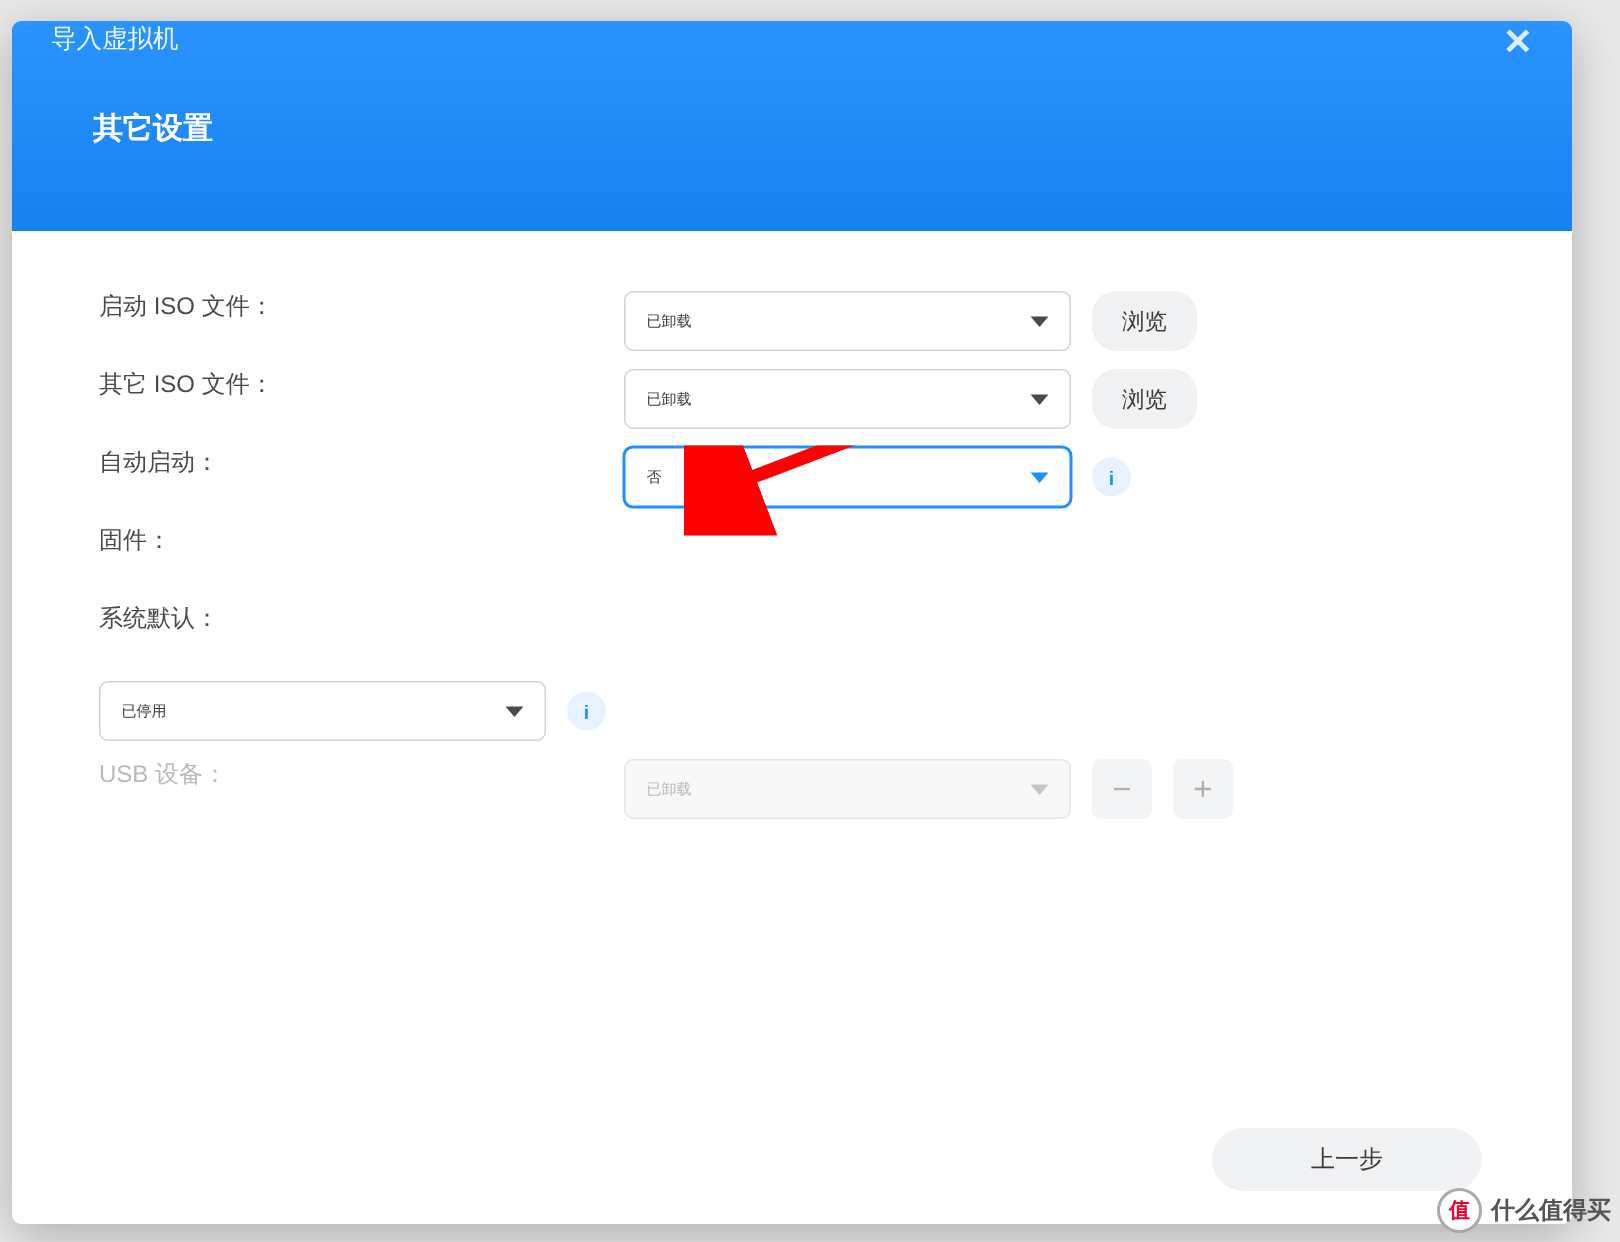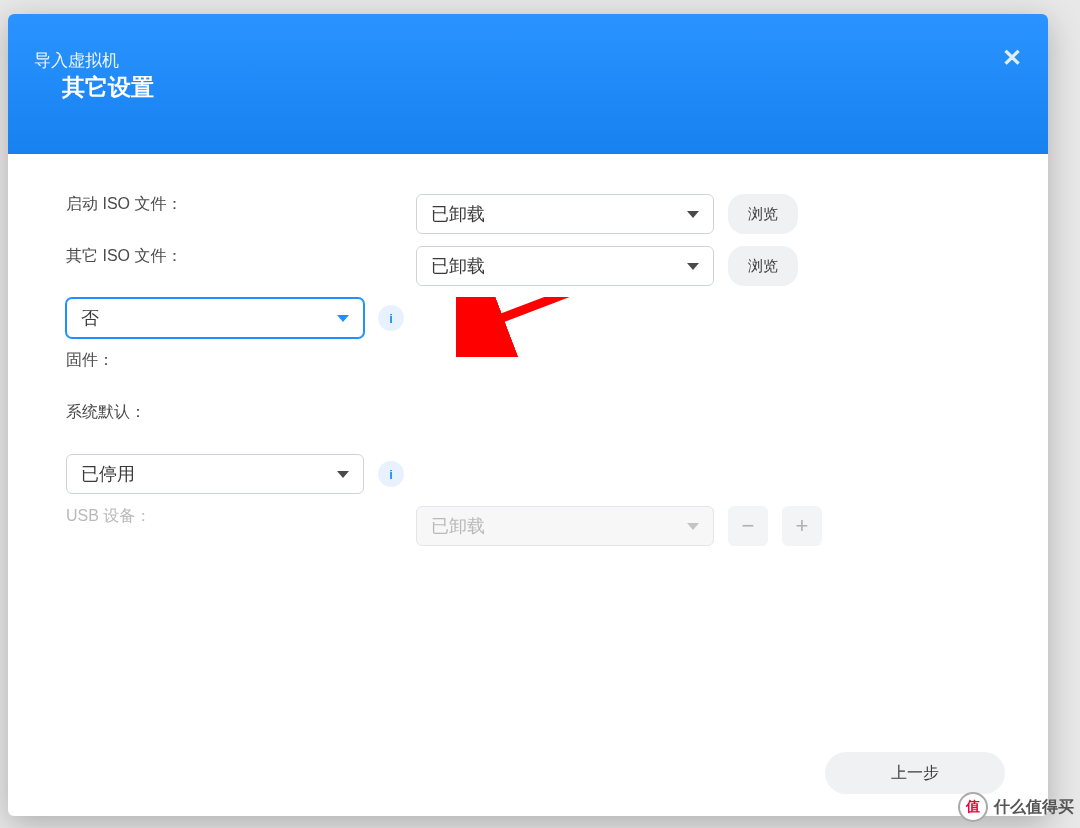--- a/index.html
+++ b/index.html
@@ -1,37 +1,37 @@
 <!DOCTYPE html>
 <html><head>
 <meta charset="utf-8">
 <style>
   *{box-sizing:border-box;margin:0;padding:0;font-family:"Microsoft YaHei","PingFang SC",Arial,sans-serif}
   body{width:1080px;height:828px;background:#e8e8e8;position:relative;overflow:hidden}
   .modal{position:absolute;left:8px;top:14px;width:1040px;height:802px;background:#fff;border-radius:6px;box-shadow:0 8px 32px rgba(0,0,0,.25);overflow:hidden}
   .hdr{background:#1e90ff;background:linear-gradient(#2a93ff,#1682f0);height:140px;padding:0 26px;color:#fff}
-  .hdr-top{display:flex;align-items:flex-end;justify-content:space-between;height:58px}
+  .hdr-top{display:flex;align-items:flex-start;justify-content:space-between;height:58px}
   .hdr-title{font-size:17px;opacity:.92}
   .close{font-size:24px;font-weight:700;cursor:pointer;opacity:.85}
-  .hdr-sub{font-size:23px;font-weight:700;padding-left:28px}
+  .hdr-sub{font-size:20px;font-weight:700;padding-left:28px}
   .body{padding:40px 58px 20px 58px}
   .row{display:flex;align-items:flex-start;height:52px}
   .lbl{width:350px;font-size:16px;color:#4a4a4a}
   .lbl.dis{color:#b9b9b9}
   .ctl{display:flex;align-items:center;gap:14px}
-  .sel{width:298px;height:40px;border:1px solid #cfd4da;border-radius:6px;background:#fff;display:flex;align-items:center;justify-content:space-between;padding:0 14px;font-size:18px;color:#3a3a3a;cursor:pointer}
+  .sel{width:298px;height:40px;border:1px solid #cfd4da;border-radius:6px;background:#fff;display:flex;align-items:center;justify-content:space-between;padding:0 14px;font-size:10px;color:#3a3a3a;cursor:pointer}
   .sel.active{border:1px solid #1e90ff;box-shadow:0 0 0 1px #1e90ff}
   .sel.dis{background:#f7f7f7;color:#b9b9b9;border-color:#e2e5e9;cursor:default}
   .caret{width:0;height:0;border-left:6px solid transparent;border-right:6px solid transparent;border-top:7px solid #4a4a4a}
   .caret.blue{border-top-color:#1e90ff}
   .caret.dis{border-top-color:#c4c4c4}
   .btn{height:40px;padding:0 20px;border:none;border-radius:16px;background:#f0f1f3;color:#3a3a3a;font-size:15px;cursor:pointer}
   .info{width:26px;height:26px;border-radius:50%;background:#e8f2ff;color:#1e90ff;display:flex;align-items:center;justify-content:center;font-size:13px;font-weight:700;cursor:pointer}
   .sq{width:40px;height:40px;border-radius:6px;background:#f3f4f6;display:flex;align-items:center;justify-content:center;color:#b0b0b0;font-size:22px;font-weight:300}
-  .ftr{position:absolute;bottom:22px;right:43px;display:flex;gap:22px}
+  .ftr{position:absolute;bottom:22px;right:60px;display:flex;gap:22px}
   .fbtn{height:42px;width:180px;border:none;border-radius:21px;font-size:16px;cursor:pointer}
   .fbtn.sec{background:#f0f1f3;color:#3a3a3a}
   .fbtn.pri{background:#1e90ff;color:#fff}
   .arrow{position:absolute;left:448px;top:283px;pointer-events:none}
   .wm{position:absolute;right:6px;bottom:6px;display:flex;align-items:center;gap:6px;color:#555;font-size:16px;font-weight:700}
   .wm-b{width:30px;height:30px;border-radius:50%;background:#fff;border:2px solid #aaa;display:flex;align-items:center;justify-content:center;font-size:14px;color:#e03}
 </style>
 </head>
 <body>
 
@@ -63,20 +63,21 @@
       <div class="ctl">
         <div class="sel">
           <span>已卸载</span>
           <span class="caret"></span>
         </div>
         <button class="btn">浏览</button>
       </div>
     </div>
 
     <div class="row">
+      <div class="lbl">自动启动：</div>
       <div class="ctl">
         <div class="sel active">
           <span>否</span>
           <span class="caret blue"></span>
         </div>
         <div class="info">i</div>
       </div>
     </div>
 
     <div class="row">

